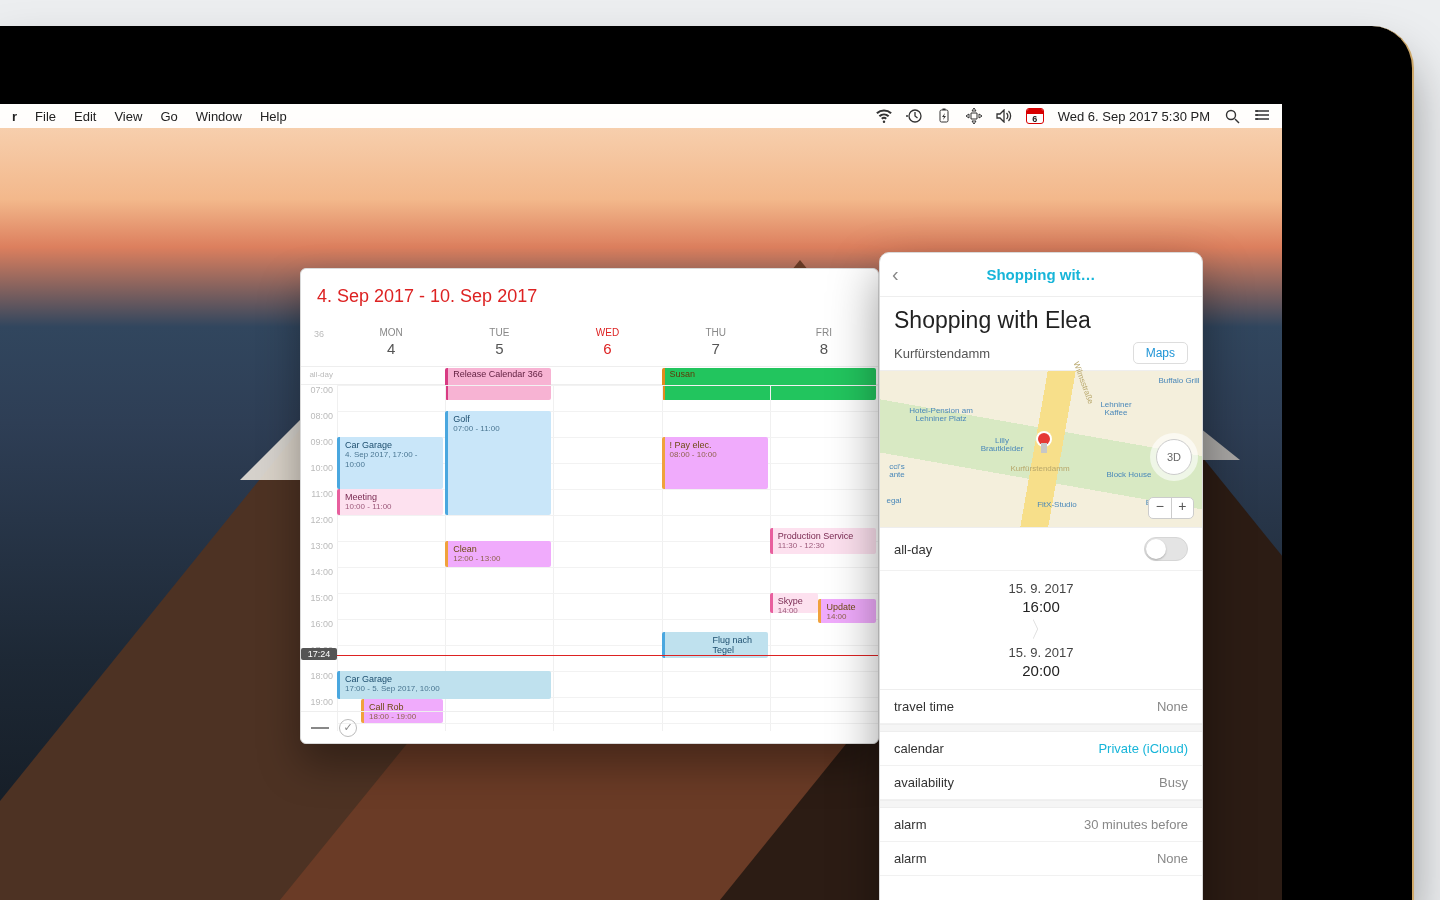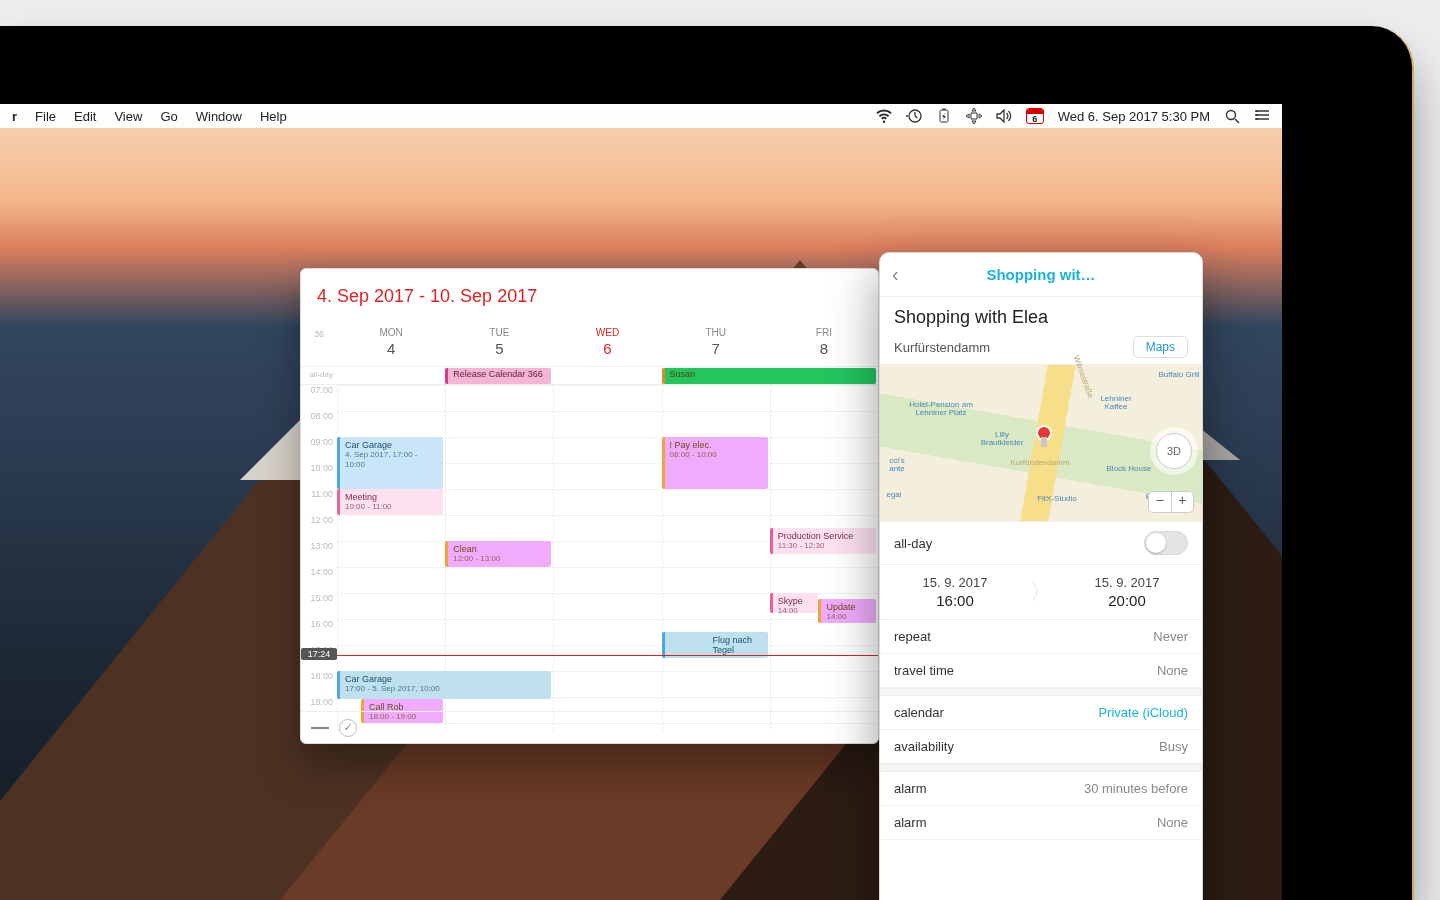--- a/index.html
+++ b/index.html
@@ -81,21 +81,21 @@
 
 .ev { position:absolute; border-radius:2px; padding:3px 5px; font-size:9px; line-height:1.15; overflow:hidden; }
 .ev .t { font-size:8px; opacity:.75; display:block; }
 .ev.pink   { background:#fde1ef; border-left:3px solid #e85f9e; color:#7a2a52;}
 .ev.pink2  { background:#f7b3d3; border-left:3px solid #d83b83; color:#5e1e3e;}
 .ev.blue   { background:#c9e6f9; border-left:3px solid #4aa7df; color:#1d4e6e;}
 .ev.bluel  { background:#bfe1ee; border-left:3px solid #4aa7df; color:#1d4e6e;}
 .ev.orange { background:#f0abfc; border-left:3px solid #f0a23c; color:#6e4a12;}
 .ev.orange2{ background:#22c55e; border-left:3px solid #e28b1e; color:#5f3a06;}
 
-.allday { position:absolute; height:16px; border-radius:2px; padding:1px 5px; font-size:9px; }
+.allday { position:absolute; height:32px; border-radius:2px; padding:1px 5px; font-size:9px; }
 
 .nowline { position:absolute; left:0; right:0; height:1px; background:#d22; }
 .nowbadge { position:absolute; left:0; width:36px; background:#555; color:#fff; font-size:9px; text-align:center; border-radius:2px; padding:1px 0;}
 
 #calwin .ftr { position:absolute; left:0;right:0;bottom:0; height:32px; border-top:1px solid #eee; display:flex; align-items:center; gap:10px; padding:0 10px;}
 #calwin .ftr .ic { width:18px; height:18px; border:1px solid #bbb; border-radius:50%; display:inline-flex; align-items:center; justify-content:center; font-size:11px; color:#888;}
 #calwin .ftr .ic.lines { border-radius:3px; border:none;}
 #calwin .ftr .ic.lines span{display:block;width:14px;height:2px;background:#888;margin:1px 0;}
 
 
@@ -107,21 +107,21 @@
 }
 #popover::before{
   content:""; position:absolute; top:-9px; left:204px;
   width:16px;height:16px; background:#fff; transform:rotate(45deg);
   border-left:1px solid #d9d9d9; border-top:1px solid #d9d9d9;
 }
 #popover .topbar { height:44px; display:flex; align-items:center; padding:0 12px; border-bottom:1px solid #eee;}
 #popover .topbar .back { width:22px; color:#888; font-size:20px; }
 #popover .topbar .ttl { flex:1; text-align:center; color:#17b5d9; font-weight:600; font-size:15px;}
 #popover .sec { padding:10px 14px; border-bottom:1px solid #eee; }
-#popover .title { font-size:18px; color:#222; }
+#popover .title { font-size:23px; color:#222; }
 #popover .locrow { display:flex; align-items:center; justify-content:space-between; margin-top:8px;}
 #popover .loc { font-size:13px; color:#555; }
 #popover .mapsbtn { border:1px solid #ddd; border-radius:5px; padding:3px 12px; font-size:12px; color:#1e94d6; background:#fff;}
 #popover .map {
   height:158px;
   background:
     linear-gradient(100deg, transparent 48%, #f7df8a 48%, #f7df8a 56%, transparent 56%),
     linear-gradient( 10deg, transparent 35%, #d8e9c3 35%, #d8e9c3 60%, transparent 60%),
     #f4efdc;
   position:relative; border-top:1px solid #eee; border-bottom:1px solid #eee;
@@ -133,21 +133,21 @@
 #popover .map .zoom { position:absolute; right:8px; bottom:8px; width:46px; height:22px; background:#fff; border:1px solid #ccc; border-radius:5px; display:flex;}
 #popover .map .zoom span{flex:1; text-align:center; font-size:14px; color:#555;}
 #popover .map .zoom span:first-child{border-right:1px solid #ccc;}
 
 #popover .row { display:flex; align-items:center; justify-content:space-between; padding:9px 14px; font-size:13px; color:#333; border-bottom:1px solid #f1f1f1;}
 #popover .row .val { color:#888; }
 #popover .row .val.link { color:#17b5d9; }
 #popover .row.muted .lbl{ color:#bbb; }
 #popover .toggle { width:44px; height:24px; border-radius:12px; background:#e4e4e4; border:1px solid #d6d6d6; position:relative;}
 #popover .toggle::after{content:"";position:absolute;left:1px;top:1px;width:20px;height:20px;border-radius:50%;background:#fff;box-shadow:0 1px 2px rgba(0,0,0,.25);}
-#popover .dates { display:flex; align-items:center; padding:10px 0; border-bottom:1px solid #eee;}
+#popover .dates { display:flex; align-items:center; padding:10px 0; border-bottom:1px solid #eee;flex-direction:column;}
 #popover .dates .side{flex:1; text-align:center;}
 #popover .dates .side .d{font-size:13px;color:#444;}
 #popover .dates .side .h{font-size:15px;color:#222; margin-top:2px;}
 #popover .dates .arrow{ color:#ddd; font-size:22px;}
 #popover .gap { height:8px; background:#f5f5f5; border-top:1px solid #eee; border-bottom:1px solid #eee;}
 
 svg{display:block}
 </style>
 </head>
 <body>
@@ -275,20 +275,21 @@
             <div class="hl" style="top: 156px;"></div>
             <div class="hl" style="top: 182px;"></div>
             <div class="hl" style="top: 208px;"></div>
             <div class="hl" style="top: 234px;"></div>
             <div class="hl" style="top: 260px;"></div>
             <div class="hl" style="top: 286px;"></div>
             <div class="hl" style="top: 312px;"></div>
             <div class="hl" style="top: 338px;"></div>
             <div class="ev blue" style="left: 0px; width: 106.2px; top: 52px; height: 52px;"><span>Car Garage</span><span class="t">4. Sep 2017, 17:00 - 10:00</span></div>
             <div class="ev pink" style="left: 0px; width: 106.2px; top: 104px; height: 26px;"><span>Meeting</span><span class="t">10:00 - 11:00</span></div>
+            <div class="ev blue" style="left: 108.2px; width: 106.2px; top: 26px; height: 104px;"><span>Golf</span><span class="t">07:00 - 11:00</span></div>
             <div class="ev orange" style="left: 108.2px; width: 106.2px; top: 156px; height: 26px;"><span>Clean</span><span class="t">12:00 - 13:00</span></div>
             <div class="ev orange" style="left: 324.6px; width: 106.2px; top: 52px; height: 52px;"><span>! Pay elec.</span><span class="t">08:00 - 10:00</span></div>
             <div class="ev bluel" style="left: 324.6px; width: 106.2px; top: 247px; height: 26px; padding-left: 48px;"><span>Flug nach Tegel</span><span class="t">15:30 - 16:30</span></div>
             <div class="ev pink" style="left: 432.8px; width: 106.2px; top: 143px; height: 26px;"><span>Production Service</span><span class="t">11:30 - 12:30</span></div>
             <div class="ev pink" style="left: 432.8px; width: 48.69px; top: 208px; height: 20px;"><span>Skype</span><span class="t">14:00</span></div>
             <div class="ev orange" style="left: 481.49px; width: 57.51px; top: 214px; height: 24px;"><span>Update</span><span class="t">14:00</span></div>
             <div class="ev bluel" style="left: 0px; width: 214.4px; top: 286px; height: 28px;"><span>Car Garage</span><span class="t">17:00 - 5. Sep 2017, 10:00</span></div>
             <div class="ev orange" style="left: 24px; width: 82.2px; top: 314px; height: 24px;"><span>Call Rob</span><span class="t">18:00 - 19:00</span></div>
             <div class="nowline" style="top: 270.4px;"></div>
           </div>
@@ -351,24 +352,20 @@
           <div class="h">16:00</div>
         </div>
         <div class="arrow">〉</div>
         <div class="side">
           <div class="d">15.  9. 2017</div>
           <div class="h">20:00</div>
         </div>
       </div>
 
       <div class="row">
-        <span class="lbl">repeat</span>
-        <span class="val">Never</span>
-      </div>
-      <div class="row">
         <span class="lbl">travel time</span>
         <span class="val">None</span>
       </div>
 
       <div class="gap"></div>
 
       <div class="row">
         <span class="lbl">calendar</span>
         <span class="val link">Private (iCloud)</span>
       </div>

